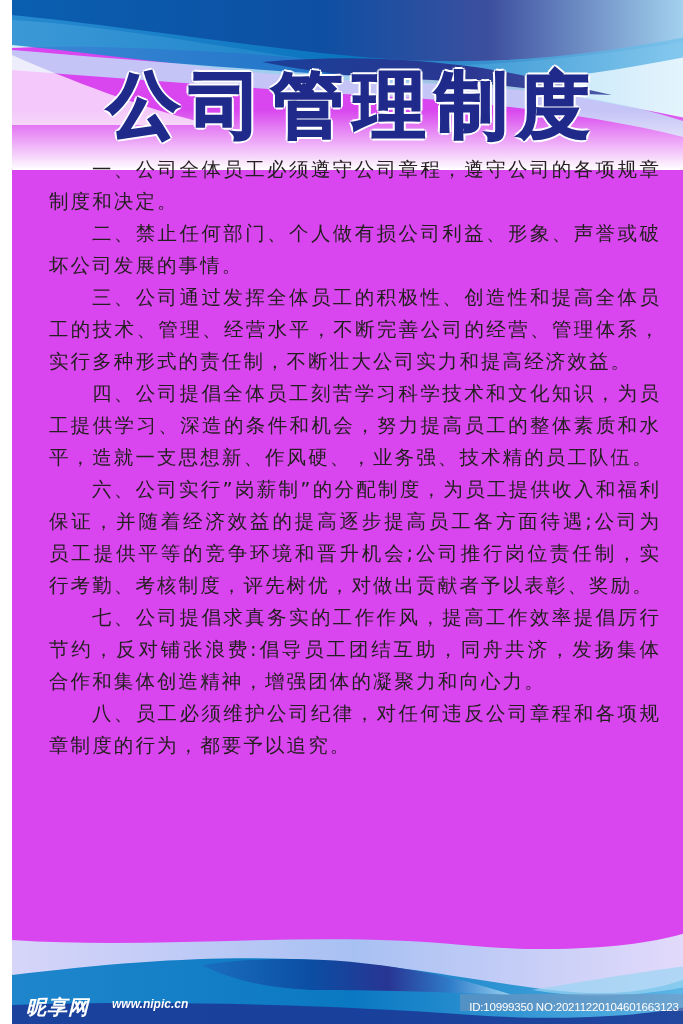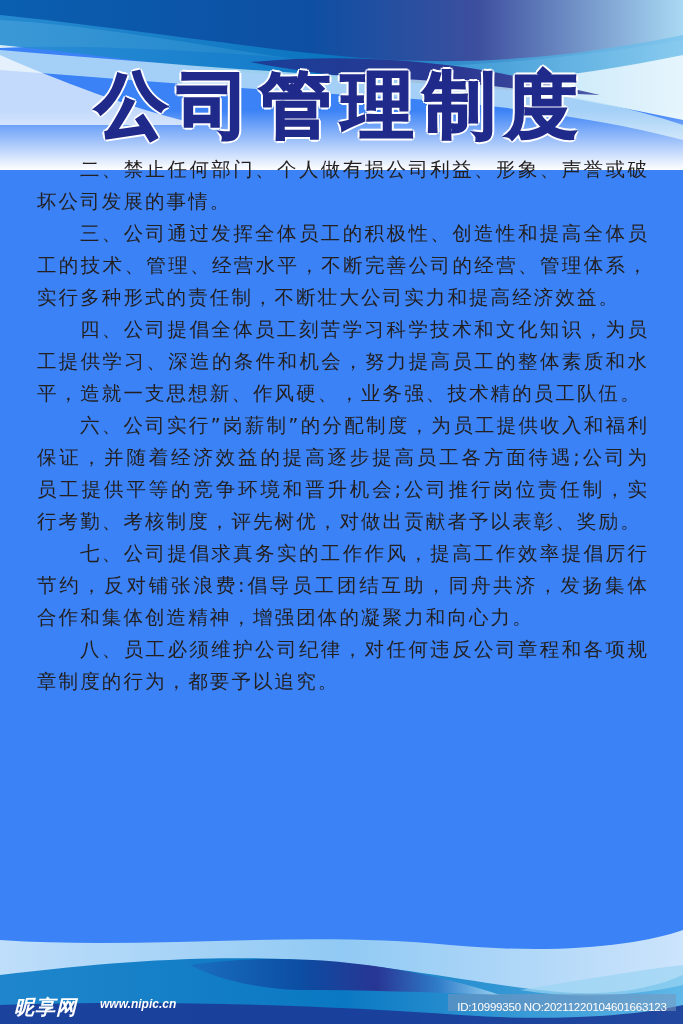--- a/index.html
+++ b/index.html
@@ -1,21 +1,21 @@
 <!DOCTYPE html>
 <html><head>
 <meta charset="utf-8">
 <style>
   html, body { margin: 0; padding: 0; }
   body {
     width: 683px; height: 1024px; overflow: hidden; position: relative;
     background: #ffffff;
     font-family: "DejaVu Sans", "Liberation Sans", sans-serif;
   }
-  .poster { position: absolute; inset: 0; overflow: hidden; background: #3b82f6; }
+  .poster { position: absolute; inset: 0; overflow: hidden; background: #d946ef; margin-left: 12px; }
   .bg-svg { position: absolute; left: 0; top: 0; width: 683px; height: 1024px; }
   .title {
     position: absolute; left: 0; top: 62px; width: 683px;
     text-align: center;
     font-size: 72px; font-weight: 900; letter-spacing: 10px;
     color: #1f2a8a;
     font-family: "DejaVu Sans", sans-serif;
     -webkit-text-stroke: 2px #1f2a8a;
     text-shadow:
       0 0 0 #fff,
@@ -105,20 +105,21 @@
     <path d="M0,940 C150,950 300,930 450,945 C560,955 640,945 683,930 L683,1024 L0,1024 Z" fill="url(#gLight)" opacity="0.85"></path>
     <path d="M0,975 C120,960 220,955 300,960 C400,965 480,985 560,992 C620,997 660,985 683,975 L683,1024 L0,1024 Z" fill="url(#gBotMid)"></path>
     <path d="M190,965 C260,955 330,958 400,970 C440,977 470,985 500,995 C430,992 360,990 300,990 C250,988 215,978 190,965 Z" fill="url(#gBotDark)"></path>
     <path d="M0,1005 C160,1000 320,1005 460,1015 C560,1022 640,1015 683,1005 L683,1024 L0,1024 Z" fill="#1b3b97" opacity="0.9"></path>
     <path d="M520,990 C580,980 640,970 683,965 L683,985 C640,995 580,1000 520,990 Z" fill="#9ad4f2" opacity="0.7"></path>
   </svg>
 
   <div class="title">公司管理制度</div>
 
   <div class="body-text">
+    <p>一、公司全体员工必须遵守公司章程，遵守公司的各项规章制度和决定。</p>
     <p>二、禁止任何部门、个人做有损公司利益、形象、声誉或破坏公司发展的事情。</p>
     <p>三、公司通过发挥全体员工的积极性、创造性和提高全体员工的技术、管理、经营水平，不断完善公司的经营、管理体系，实行多种形式的责任制，不断壮大公司实力和提高经济效益。</p>
     <p>四、公司提倡全体员工刻苦学习科学技术和文化知识，为员工提供学习、深造的条件和机会，努力提高员工的整体素质和水平，造就一支思想新、作风硬、，业务强、技术精的员工队伍。</p>
     <p>六、公司实行”岗薪制”的分配制度，为员工提供收入和福利保证，并随着经济效益的提高逐步提高员工各方面待遇;公司为员工提供平等的竞争环境和晋升机会;公司推行岗位责任制，实行考勤、考核制度，评先树优，对做出贡献者予以表彰、奖励。</p>
     <p>七、公司提倡求真务实的工作作风，提高工作效率提倡厉行节约，反对铺张浪费:倡导员工团结互助，同舟共济，发扬集体合作和集体创造精神，增强团体的凝聚力和向心力。</p>
     <p>八、员工必须维护公司纪律，对任何违反公司章程和各项规章制度的行为，都要予以追究。</p>
   </div>
 
   <div class="watermark-logo">昵享网</div>
   <div class="watermark-url">www.nipic.cn</div>

